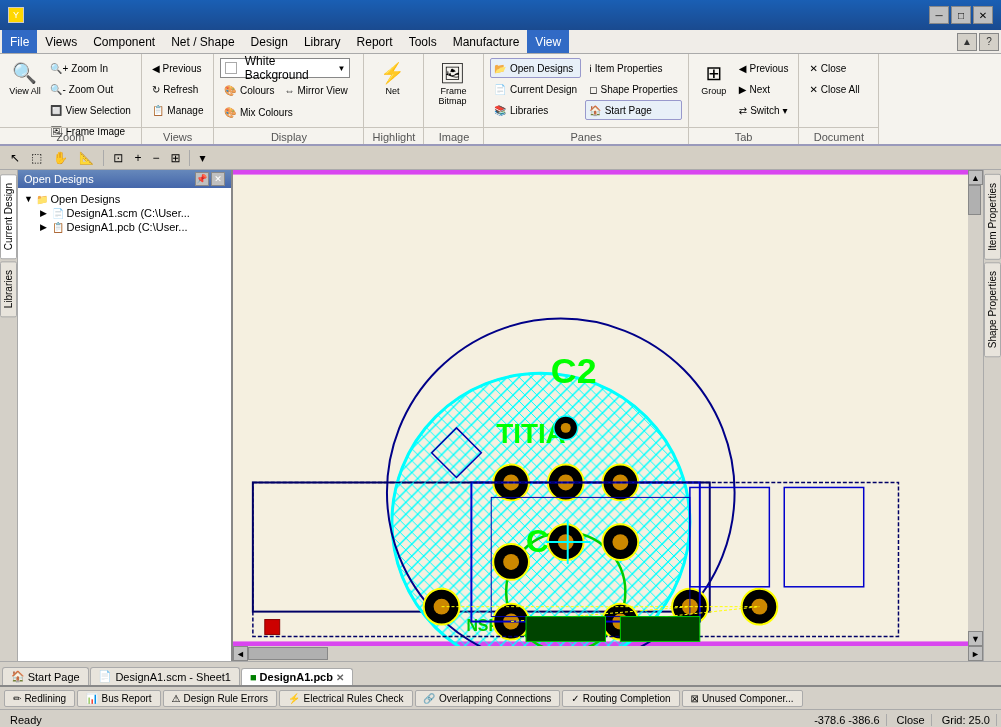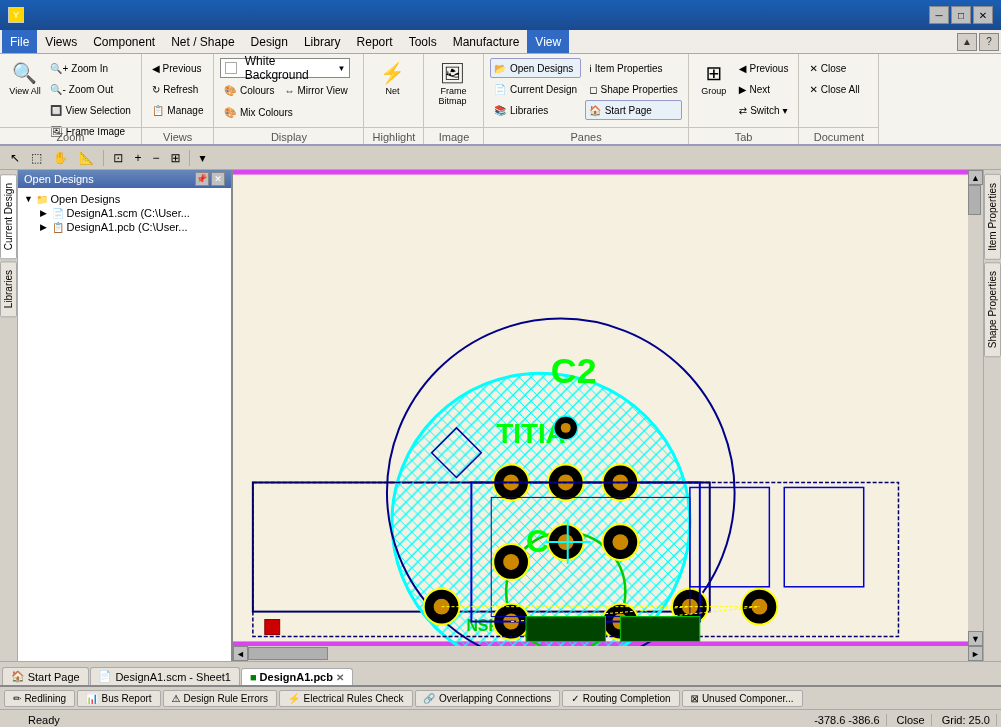--- a/index.html
+++ b/index.html
@@ -58,21 +58,21 @@
     
     .v-scrollbar { width: 15px; background: #d4d0c8; display: flex; flex-direction: column; }
     .h-scrollbar { height: 15px; background: #d4d0c8; display: flex; flex-direction: row; align-items: center; }
     .scroll-btn { width: 15px; height: 15px; background: #c0c0c0; border: 1px solid #888; display: flex; align-items: center; justify-content: center; font-size: 9px; cursor: pointer; }
     .scroll-track { flex: 1; background: #d4d0c8; }
     .scroll-thumb { width: 13px; height: 30px; background: #b0b0b0; border: 1px solid #888; cursor: pointer; }
 
     
     .status-bar { background: #d4d0c8; border-top: 1px solid #aaa; height: 20px; display: flex; align-items: center; padding: 0 4px; font-size: 11px; gap: 4px; }
     .status-item { padding: 0 6px; border-right: 1px solid #aaa; }
-    .status-ready { padding: 0 6px; margin-left: 18px; }
+    .status-ready { padding: 0 6px; }
 
     
     .tab-bar { background: #d4d0c8; border-top: 1px solid #aaa; height: 24px; display: flex; align-items: flex-end; padding: 0 2px; gap: 1px; }
     .tab { display: flex; align-items: center; gap: 3px; padding: 2px 8px; background: #e8e4dc; border: 1px solid #aaa; border-bottom: none; border-radius: 3px 3px 0 0; font-size: 11px; cursor: pointer; }
     .tab.active { background: white; font-weight: bold; }
     .tab-close { font-size: 10px; color: #666; cursor: pointer; }
     .tab-icon { font-size: 11px; }
 
     
     .bottom-tabs { background: #d4d0c8; border-top: 2px solid #888; height: 24px; display: flex; align-items: center; padding: 0 4px; gap: 2px; overflow: hidden; }

